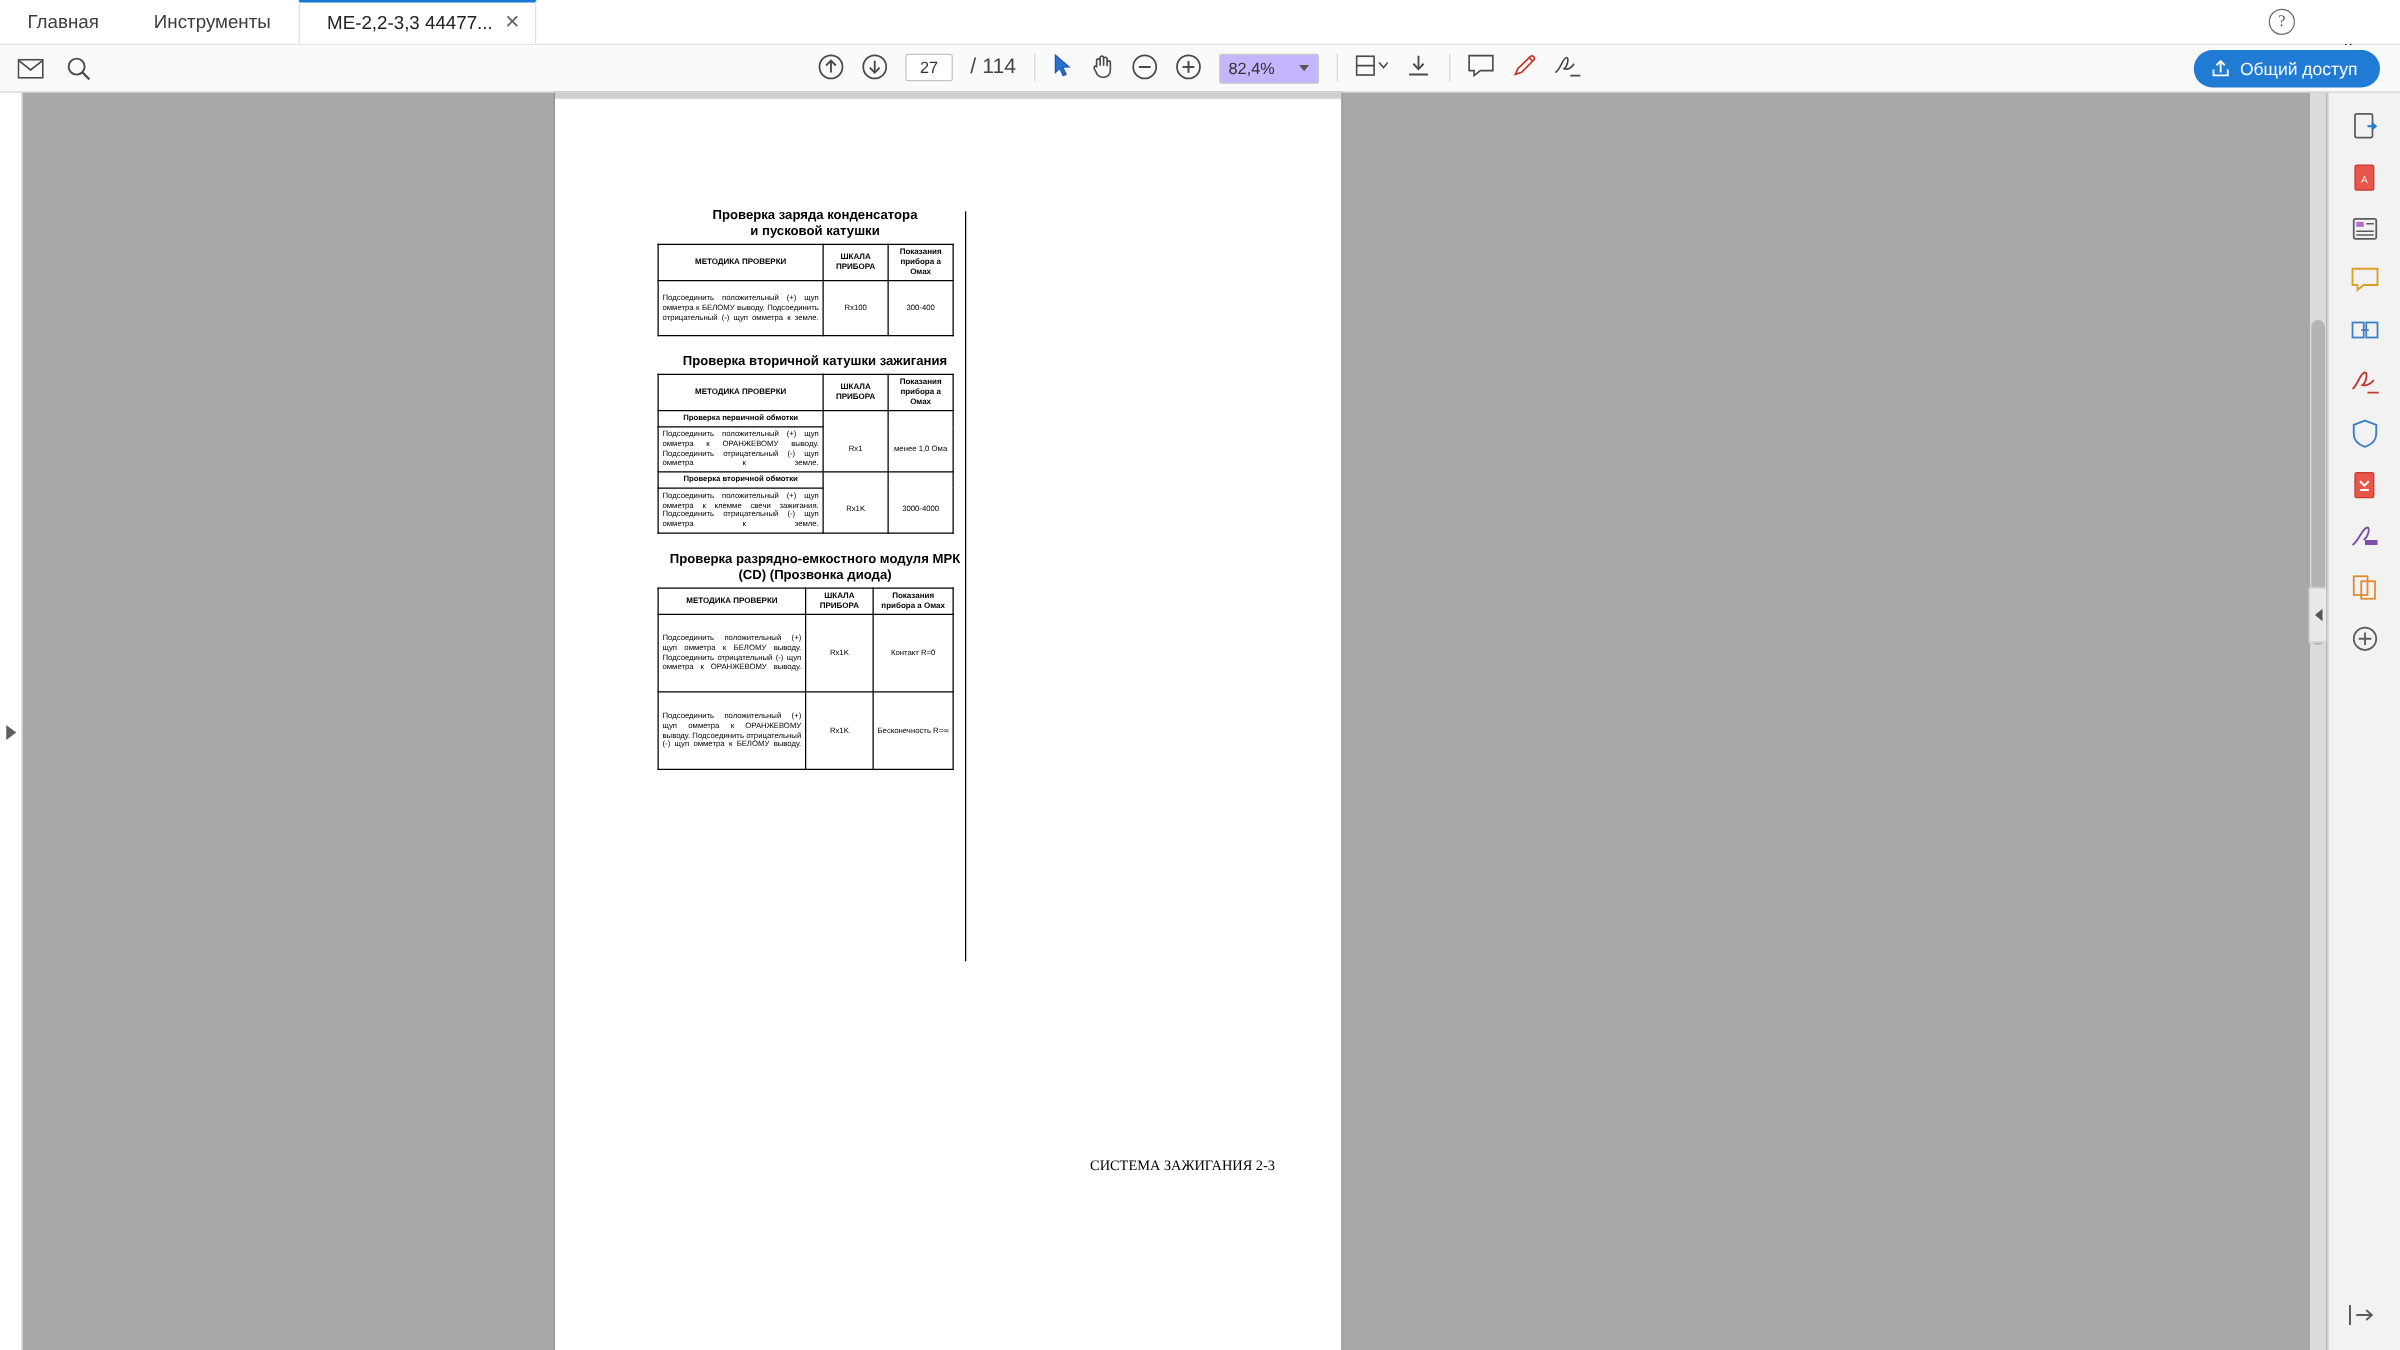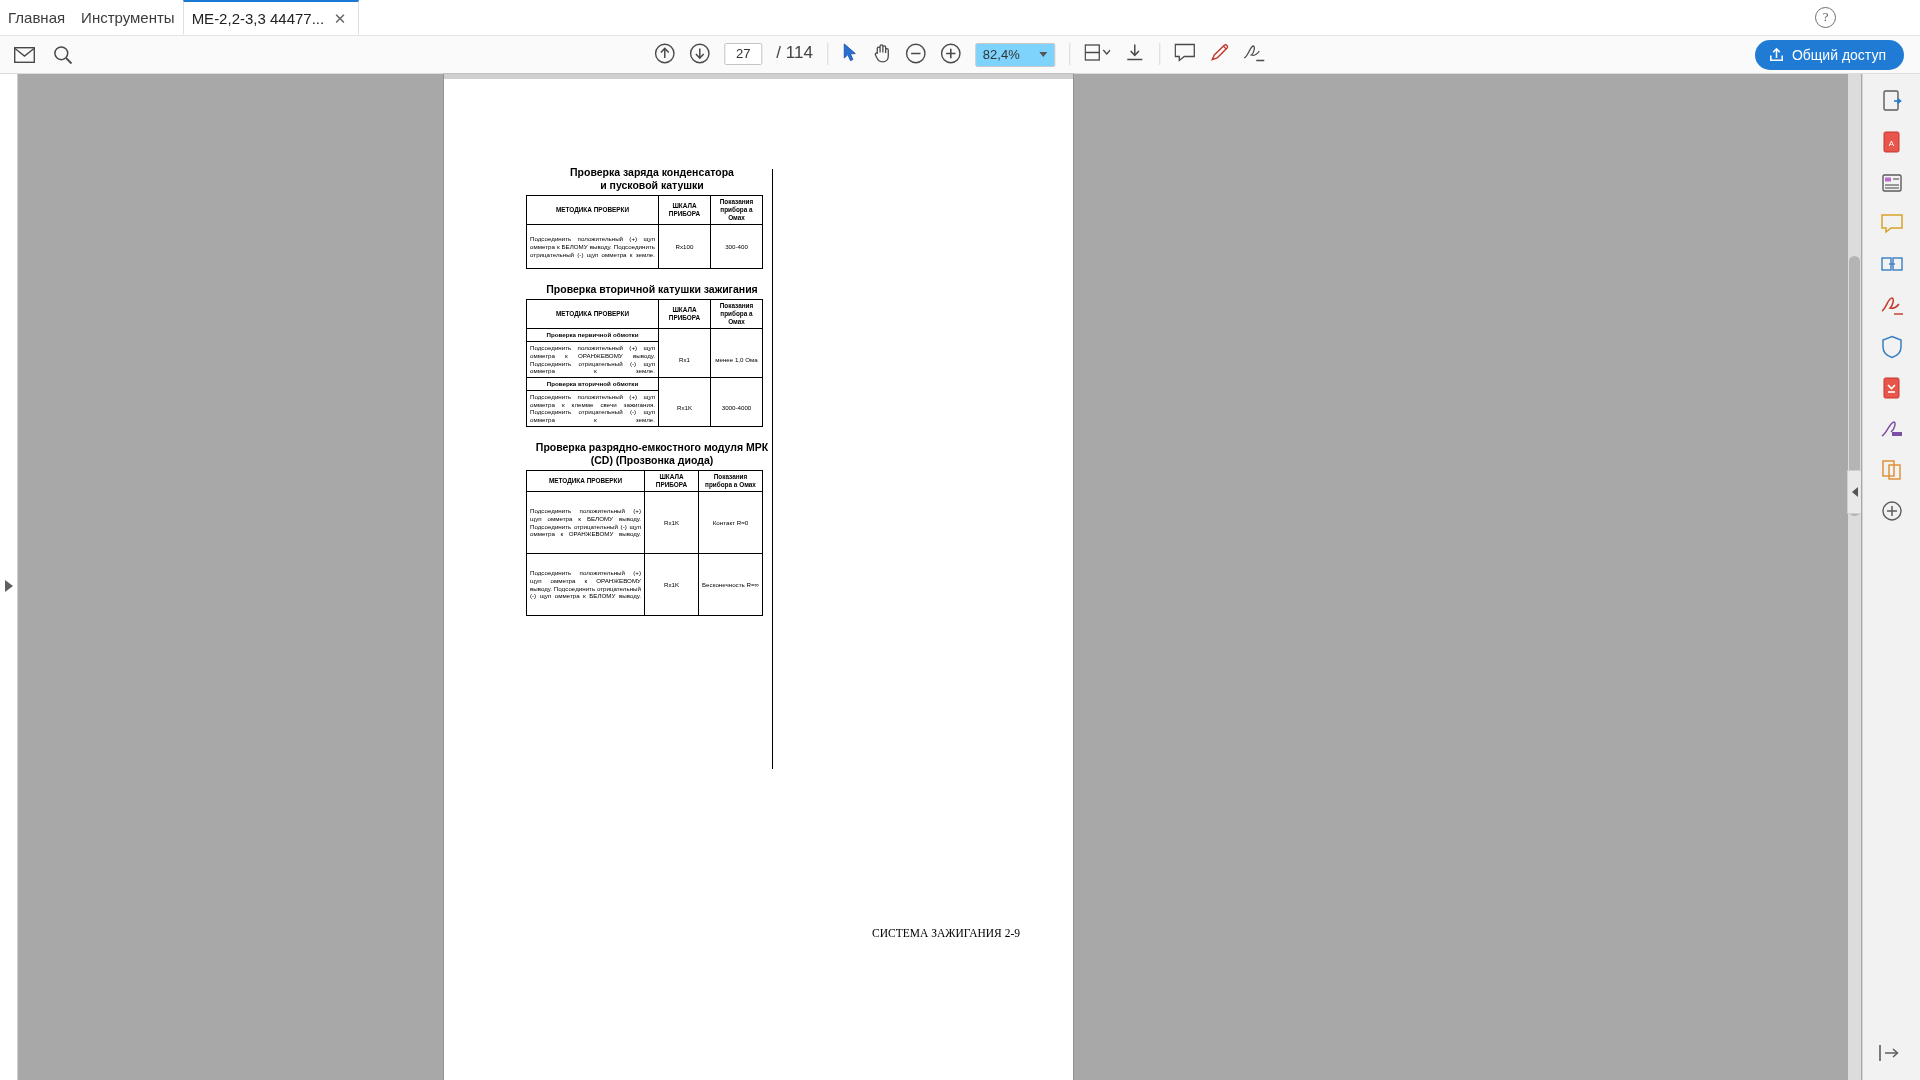--- a/index.html
+++ b/index.html
@@ -14,21 +14,21 @@
 
   
   .tabbar {
     position: absolute; top: 0; left: 0; width: 1920px; height: 36px;
     background: #fff;
     border-bottom: 1px solid #e3e3e3;
     display: flex; align-items: stretch;
   }
   .tab {
     display: flex; align-items: center;
-    padding: 0 8px;
+    padding: 0 22px;
     font-size: 15px; color: #3c3c3c;
     cursor: default; white-space: nowrap;
     position: relative;
   }
   .tab.active {
     border: 1px solid #e0e0e0;
     border-bottom: 1px solid #fff;
     border-top: 2px solid #1979d4;
     background: #fff;
     color: #222;
@@ -68,21 +68,21 @@
 
   .pageinput {
     width: 38px; height: 22px; border: 1px solid #c4c4c4; background: #fff;
     font-size: 13px; text-align: center; color: #333; border-radius: 2px;
     font-family: "Liberation Sans", sans-serif;
   }
   .pagecount { font-size: 17px; color: #444; }
   .sep { width: 1px; height: 22px; background: #d8d8d8; }
   .zoombox {
     display: flex; align-items: center; gap: 20px;
-    border: 1px solid #c9c9c9; background: #7dd3fc; border-radius: 2px;
+    border: 1px solid #c9c9c9; background: #c4b5fd; border-radius: 2px;
     height: 24px; padding: 0 7px; min-width: 78px; justify-content: space-between;
   }
   .zoomval { font-size: 13px; color: #333; }
   .caret { width: 0; height: 0; border-left: 4px solid transparent; border-right: 4px solid transparent; border-top: 5px solid #555; }
 
   .share-btn {
     display: flex; align-items: center; gap: 8px;
     background: #1f7bd4; color: #fff; border-radius: 18px;
     height: 30px; padding: 0 18px 0 14px; font-size: 14px;
   }
@@ -400,21 +400,21 @@
             <td class="meth" style="height:62px">Подсоединить положительный (+) щуп омметра к ОРАНЖЕВОМУ выводу. Подсоединить отрицательный (-) щуп омметра к БЕЛОМУ выводу.</td>
             <td class="ctr">Rx1K</td>
             <td class="ctr" style="white-space:pre-line">Бесконечность R=∞</td>
           </tr>
         </tbody>
           </table>
       </div>
     </div>
 
     <div class="footer-doc">
-      <span style="display:block;text-align:right;width:576px">СИСТЕМА ЗАЖИГАНИЯ  2-9</span>
+      <span style="display:block;text-align:right;width:576px">СИСТЕМА ЗАЖИГАНИЯ  2-3</span>
     </div>
 
     <div class="vscroll">
       <div class="vthumb"></div>
     </div>
 
     <div class="rail-collapse">
       <span class="tri"></span>
     </div>
 

